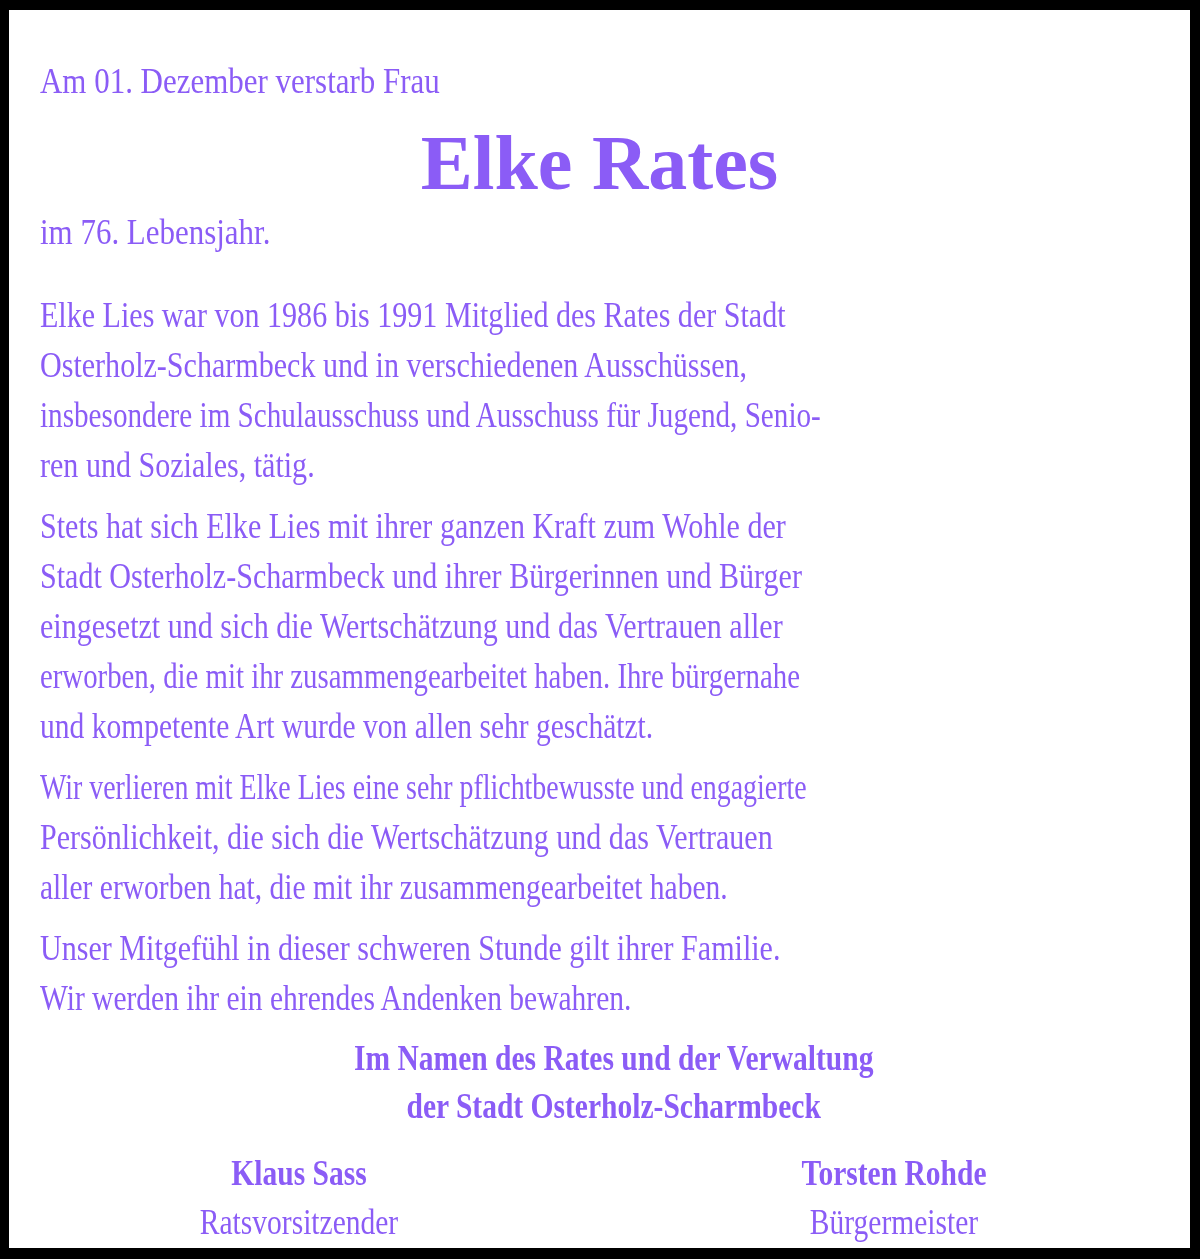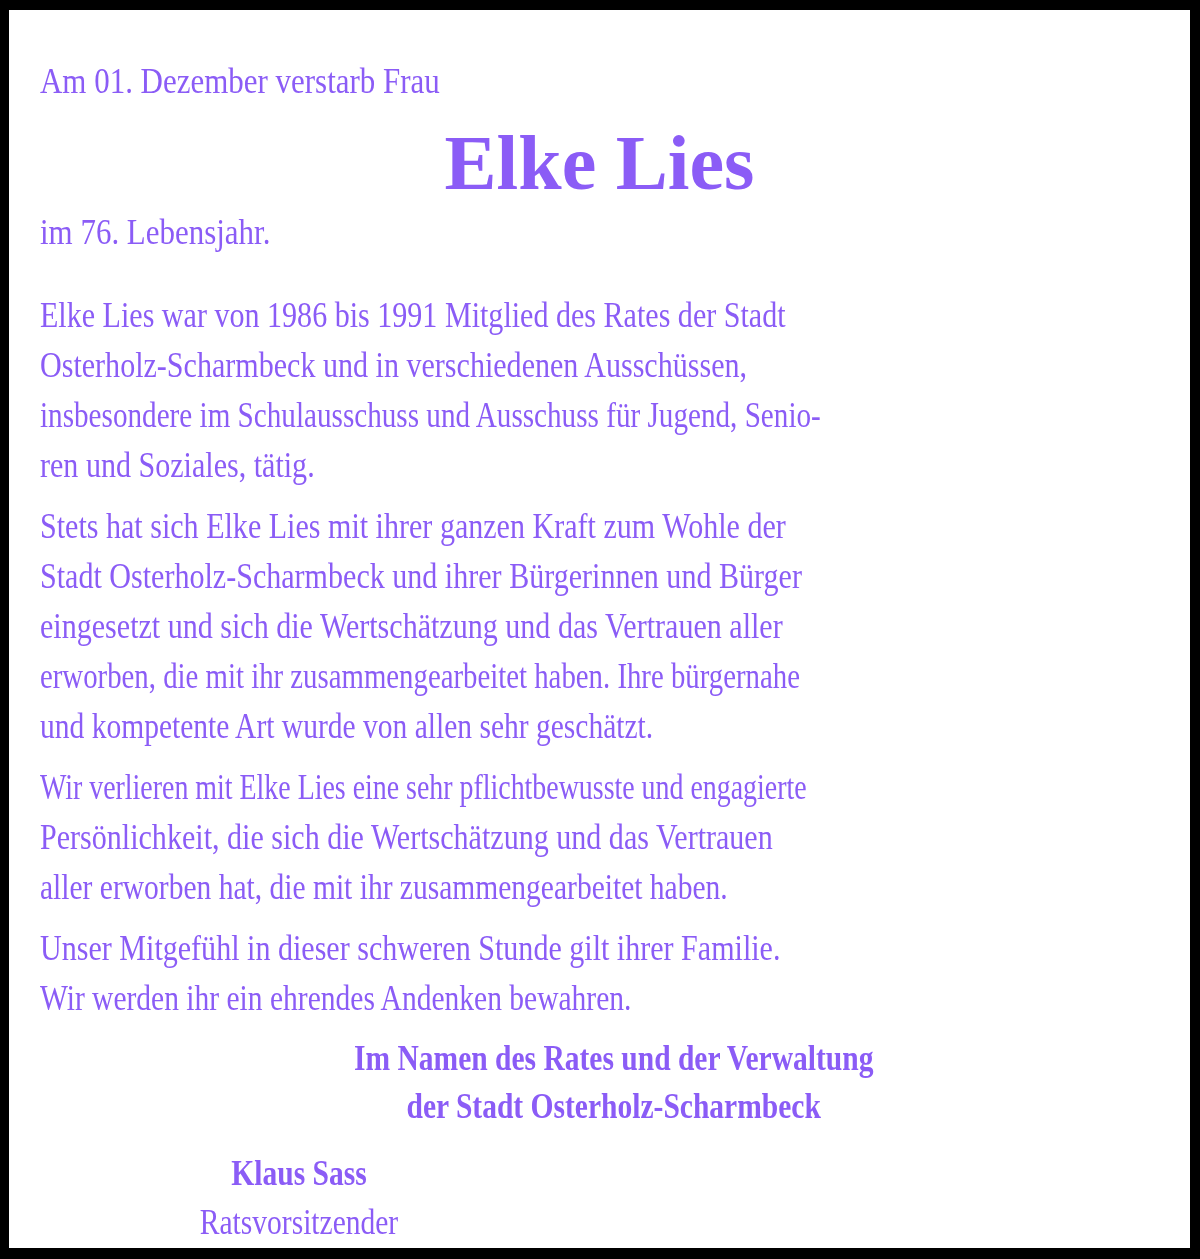--- a/index.html
+++ b/index.html
@@ -29,21 +29,21 @@
     .bold { font-weight: bold; }
     .sig { position: absolute; text-align: center; font-size: 36px; line-height: 36px; white-space: nowrap; margin-top: 14px; }
   </style>
 </head>
 <body>
 
 <div class="frame">
 
   <div class="line" style="top:53px; transform:scaleX(0.86);">Am 01. Dezember verstarb Frau</div>
 
-  <div class="title">Elke Lies</div>
+  <div class="title">Elke Rates</div>
 
   <div class="line" style="top:204px; transform:scaleX(0.86);">im 76. Lebensjahr.</div>
 
   <div>
     <div class="line" style="top:287px; transform:scaleX(0.835);">Elke Lies war von 1986 bis 1991 Mitglied des Rates der Stadt</div>
     <div class="line" style="top:337px; transform:scaleX(0.835);">Osterholz-Scharmbeck und in verschiedenen Ausschüssen,</div>
     <div class="line" style="top:387px; transform:scaleX(0.81);">insbesondere im Schulausschuss und Ausschuss für Jugend, Senio-</div>
     <div class="line" style="top:437px; transform:scaleX(0.835);">ren und Soziales, tätig.</div>
   </div>
 
@@ -70,14 +70,18 @@
     <span style="display:inline-block; transform:scaleX(0.82);">Im Namen des Rates und der Verwaltung</span>
   </div>
   <div class="center bold" style="top:1078px;">
     <span style="display:inline-block; transform:scaleX(0.82);">der Stadt Osterholz-Scharmbeck</span>
   </div>
 
   <div class="sig" style="left:90px; width:400px; top:1131px;">
     <div class="bold" style="transform:scaleX(0.82);">Klaus Sass</div>
     <div style="margin-top:13px; transform:scaleX(0.82);">Ratsvorsitzender</div>
   </div>
+  <div class="sig" style="left:685px; width:400px; top:1131px;">
+    <div class="bold" style="transform:scaleX(0.82);">Torsten Rohde</div>
+    <div style="margin-top:13px; transform:scaleX(0.82);">Bürgermeister</div>
+  </div>
 
 </div>
 
 </body></html>

